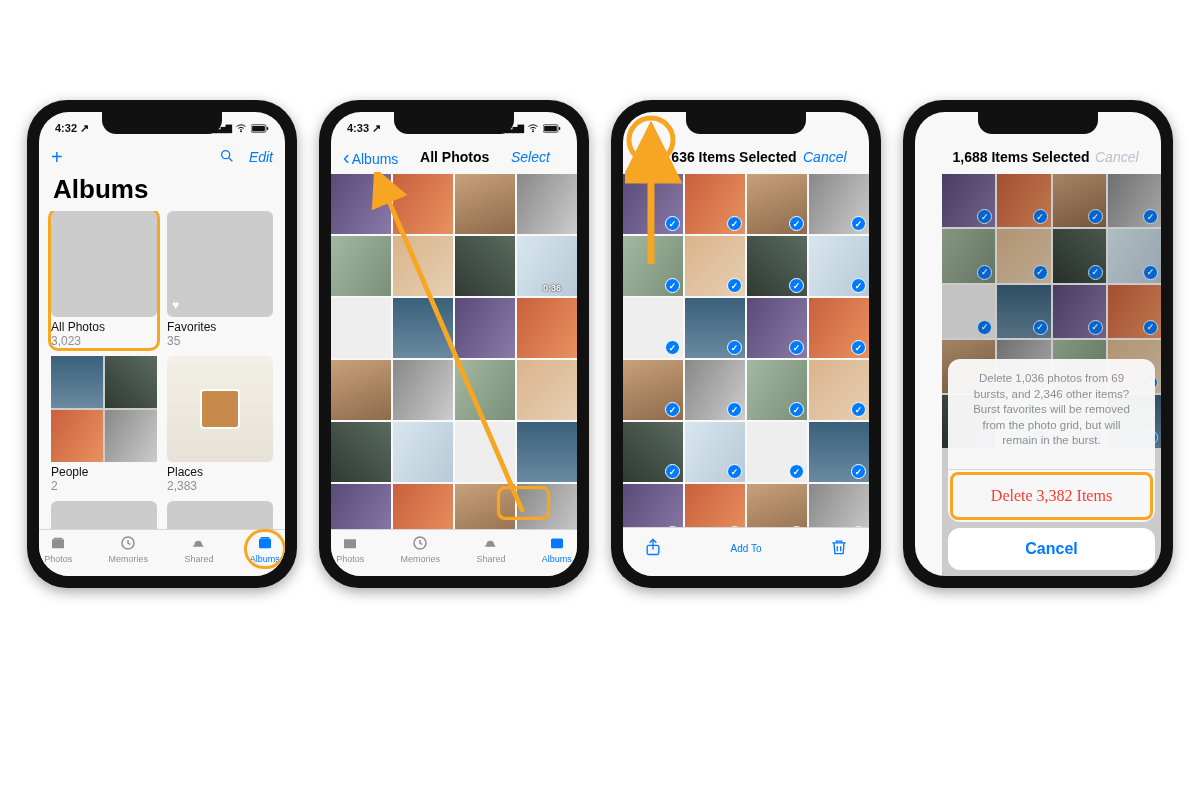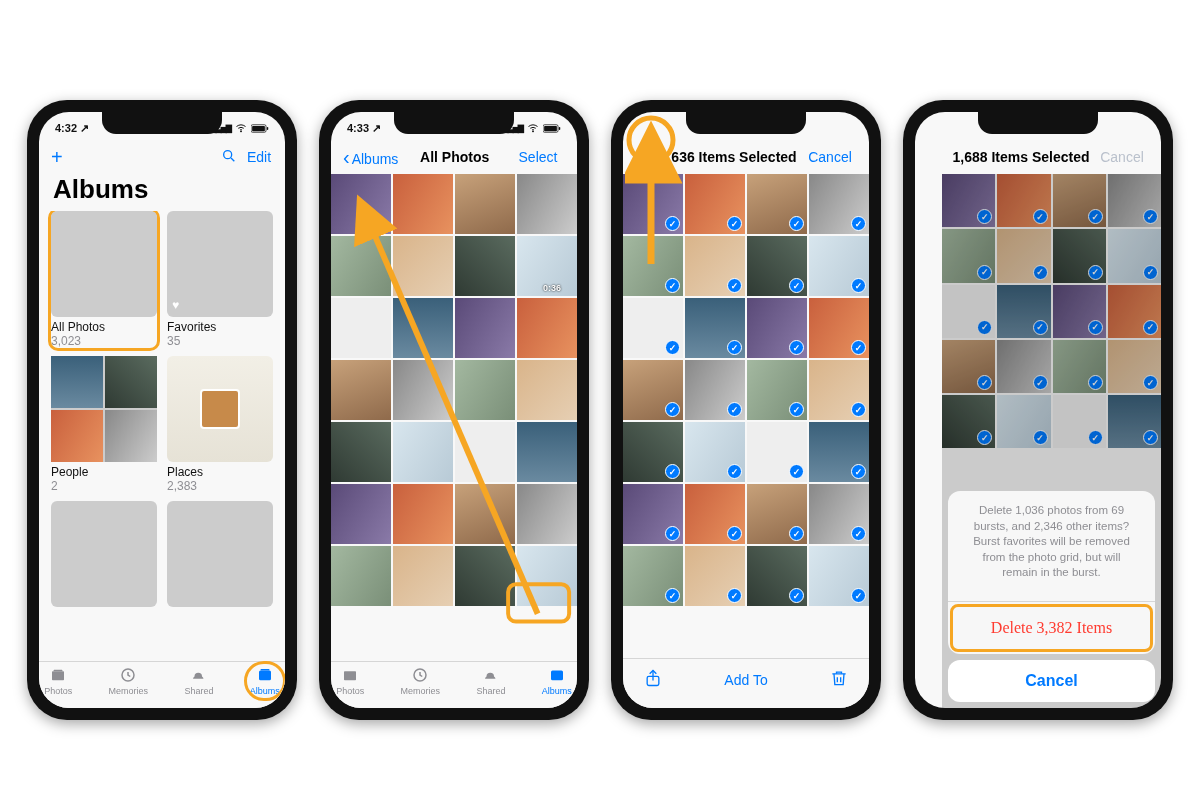--- a/index.html
+++ b/index.html
@@ -8,36 +8,36 @@
     --bg:#f8f8f8;
     --hl:#f6a623;
     --red:#ff3b30;
     --dim:#8e8e93;
   }
   *{box-sizing:border-box;font-family:-apple-system,Helvetica,Arial,sans-serif;}
   body{margin:0;background:#fff;padding:100px 20px;}
   .row{display:flex;gap:22px;justify-content:center;}
 
   .phone{
-    position:relative;width:270px;height:620px;border-radius:40px;
+    position:relative;width:270px;height:488px;border-radius:40px;
     background:var(--frame);padding:12px;box-shadow:0 4px 14px rgba(0,0,0,.35);
   }
   .screen{position:relative;width:100%;height:100%;border-radius:30px;background:var(--bg);overflow:hidden;display:flex;flex-direction:column;}
   .notch{position:absolute;top:0;left:50%;transform:translateX(-50%);width:120px;height:22px;background:var(--frame);border-radius:0 0 14px 14px;z-index:20;}
 
   .status{display:flex;justify-content:space-between;align-items:center;padding:4px 16px 0;height:28px;font-size:11px;font-weight:600;color:#111;}
   .status .right{display:flex;gap:4px;align-items:center;font-size:9px;}
   .sig,.wifi,.batt{display:inline-block;}
   .sig::before{content:"▂▃▅▇";letter-spacing:-1px;font-size:8px;}
   svg.wf{width:12px;height:12px;}
   svg.bt{width:18px;height:9px;}
 
   .nav{display:flex;align-items:center;justify-content:space-between;padding:4px 12px;height:34px;font-size:14px;}
   .nav .l,.nav .r{color:var(--accent);display:flex;align-items:center;gap:10px;min-width:54px;}
-  .nav .r{justify-content:center;}
+  .nav .r{justify-content:space-between;font-style:italic;}
   .nav .c{font-weight:600;text-align:center;flex:1;}
   .icn-plus{font-size:20px;font-weight:300;}
   .icn-srch svg{width:16px;height:16px;stroke:var(--accent);}
   .chev::before{content:"‹";font-size:20px;margin-right:2px;font-weight:400;}
 
   .big-title{font-size:26px;font-weight:700;padding:0 14px 6px;}
 
   .content{flex:1;overflow:hidden;padding:0 12px;}
   .album-grid{display:grid;grid-template-columns:1fr 1fr;gap:8px 10px;}
   .alb .thumb{width:100%;aspect-ratio:1/1;border-radius:6px;background:#ccc;position:relative;}
@@ -53,21 +53,21 @@
   .tick{position:absolute;right:3px;bottom:3px;width:15px;height:15px;border-radius:50%;background:var(--accent);border:1.5px solid #fff;display:flex;align-items:center;justify-content:center;}
   .tick::after{content:"✓";color:#fff;font-size:9px;font-weight:700;}
 
   
   .tabbar{display:flex;justify-content:space-around;align-items:center;background:rgba(248,248,248,.96);border-top:1px solid #d6d6d6;padding:4px 0 12px;gap:26px;}
   .tab{display:flex;flex-direction:column;align-items:center;font-size:9px;color:var(--dim);gap:2px;}
   .tab.on{color:var(--accent);}
   .tab svg{width:20px;height:18px;}
 
   
-  .toolbar{display:flex;justify-content:space-between;align-items:center;background:rgba(248,248,248,.96);border-top:1px solid #d6d6d6;padding:8px 20px 16px;color:var(--accent);font-size:14px;}
+  .toolbar{display:flex;justify-content:space-between;align-items:center;background:rgba(248,248,248,.96);border-top:1px solid #d6d6d6;padding:8px 20px 16px;color:var(--accent);font-size:10px;}
   .toolbar svg{width:20px;height:22px;stroke:var(--accent);}
 
   
   .dim-overlay{position:absolute;inset:0;background:rgba(0,0,0,.18);display:flex;flex-direction:column;justify-content:flex-end;padding:6px;}
   .sheet{background:rgba(248,248,248,.97);border-radius:12px;overflow:hidden;text-align:center;font-size:11.5px;color:var(--dim);}
   .sheet .msg{padding:12px 16px;line-height:1.35;}
   .sheet .sep{height:1px;background:#d6d6d6;}
   .sheet .act{padding:12px;font-size:16px;font-weight:500;font-family:Liberation Serif, serif;}
   .act.del{color:var(--red);}
   .cancel-sheet{margin-top:6px;background:#fff;border-radius:12px;padding:12px;text-align:center;font-size:16px;font-weight:600;color:var(--accent);}

